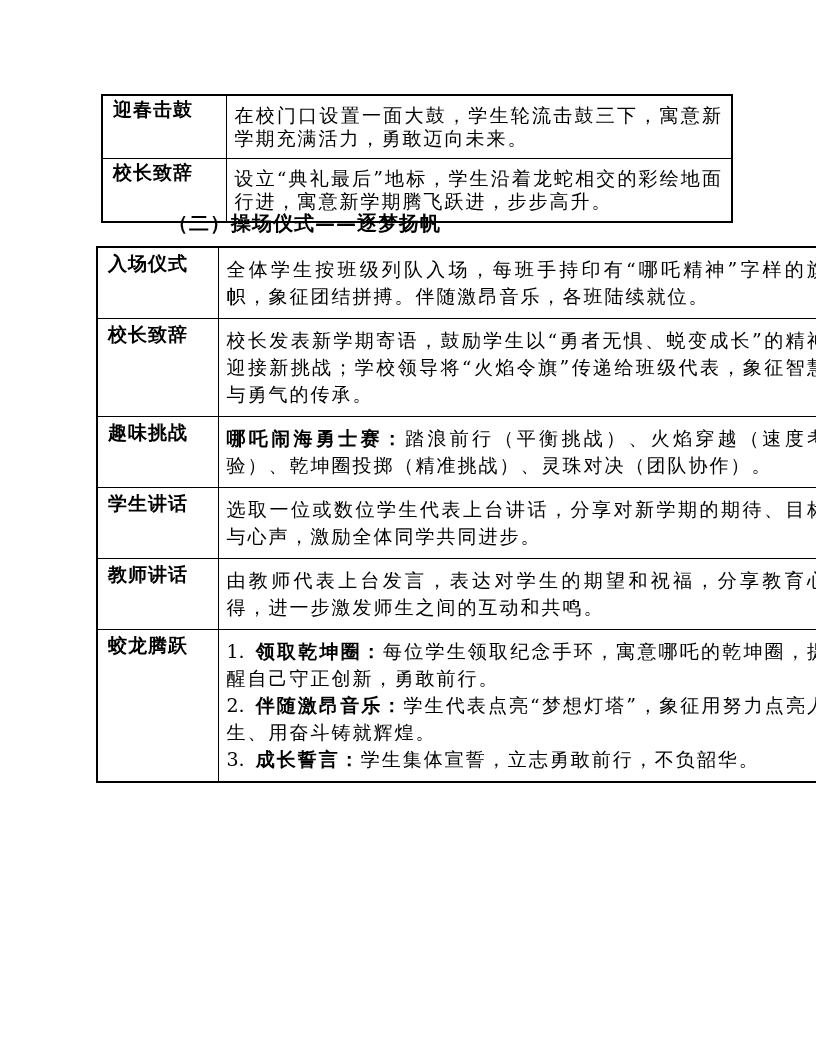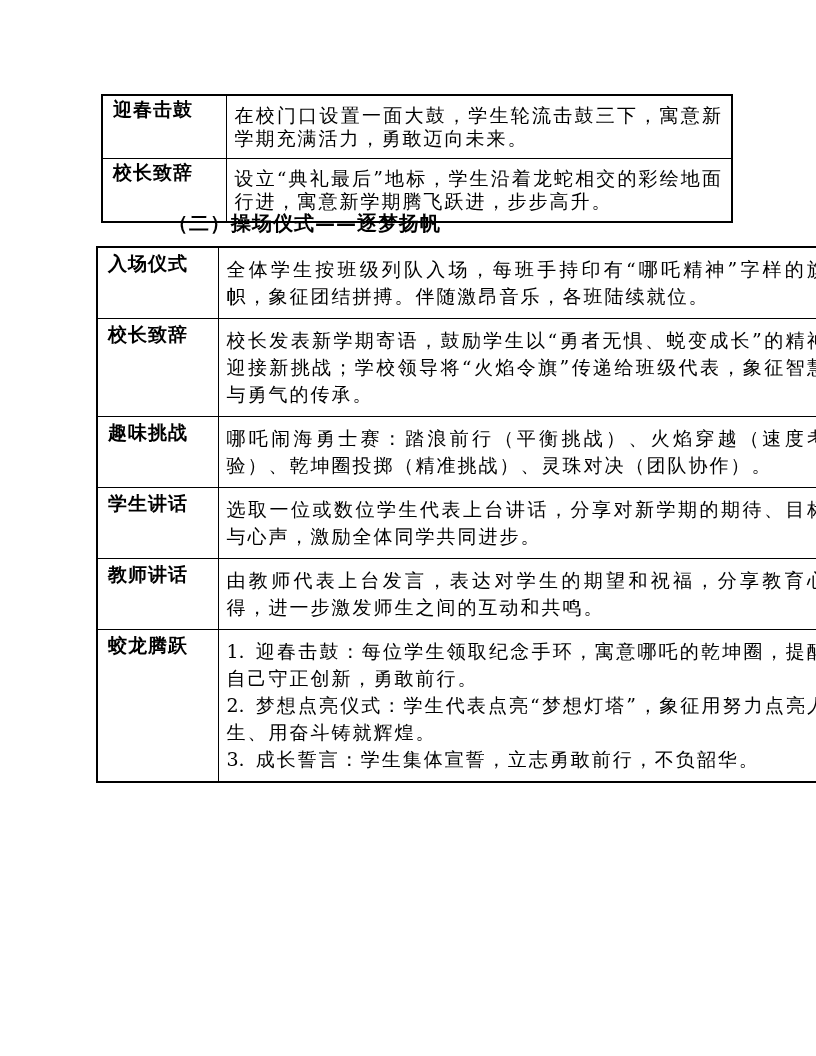--- a/index.html
+++ b/index.html
@@ -53,21 +53,21 @@
     padding: 2px 20px 2px 10px;
     letter-spacing: 1px;
   }
   td.desc {
     padding: 8px 8px;
     text-align: justify;
     text-justify: inter-character;
     letter-spacing: 2px;
     margin-left: 24px;
   }
-  .b { font-weight: normal; }
+  .b { font-weight: bold; }
   .li { margin: 0; }
   .num {
     letter-spacing: 0;
     margin-right: 11px;
   }
   tr.clipped td {
     height: 31px;
     overflow: hidden;
   }
   .heading {
@@ -130,21 +130,21 @@
       <td class="lbl">学生讲话</td>
       <td class="desc">选取一位或数位学生代表上台讲话，分享对新学期的期待、目标与心声，激励全体同学共同进步。</td>
     </tr>
     <tr>
       <td class="lbl">教师讲话</td>
       <td class="desc">由教师代表上台发言，表达对学生的期望和祝福，分享教育心得，进一步激发师生之间的互动和共鸣。</td>
     </tr>
     <tr>
       <td class="lbl">蛟龙腾跃</td>
       <td class="desc">
-        <p class="li"><span class="num">1.</span><span class="b">迎春击鼓：</span><span>每位学生领取纪念手环，寓意哪吒的乾坤圈，提醒自己守正创新，勇敢前行。</span></p>
-        <p class="li"><span class="num">2.</span><span class="b">梦想点亮仪式：</span><span>学生代表点亮“梦想灯塔”，象征用努力点亮人生、用奋斗铸就辉煌。</span></p>
+        <p class="li"><span class="num">1.</span><span class="b">领取乾坤圈：</span><span>每位学生领取纪念手环，寓意哪吒的乾坤圈，提醒自己守正创新，勇敢前行。</span></p>
+        <p class="li"><span class="num">2.</span><span class="b">伴随激昂音乐：</span><span>学生代表点亮“梦想灯塔”，象征用努力点亮人生、用奋斗铸就辉煌。</span></p>
         <p class="li"><span class="num">3.</span><span class="b">成长誓言：</span><span>学生集体宣誓，立志勇敢前行，不负韶华。</span></p>
       </td>
     </tr>
   </tbody>
     </table>
 
 </div>
 
 </body></html>

